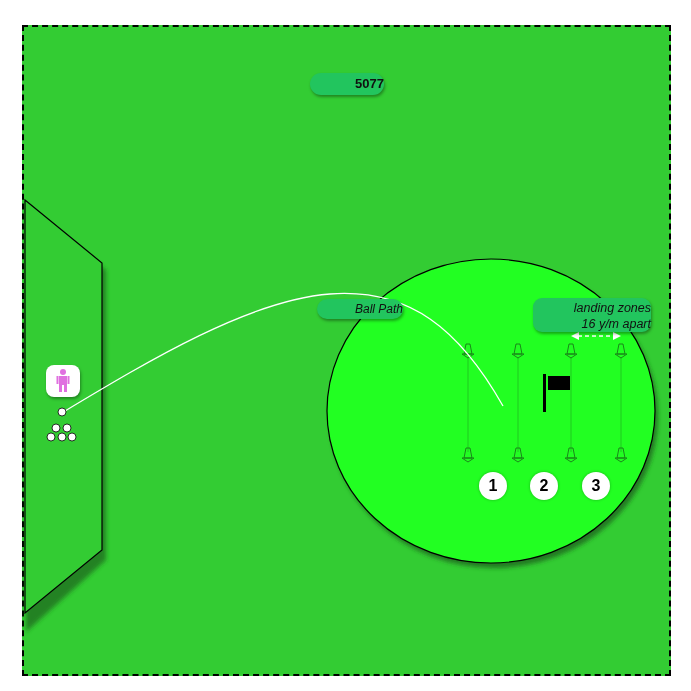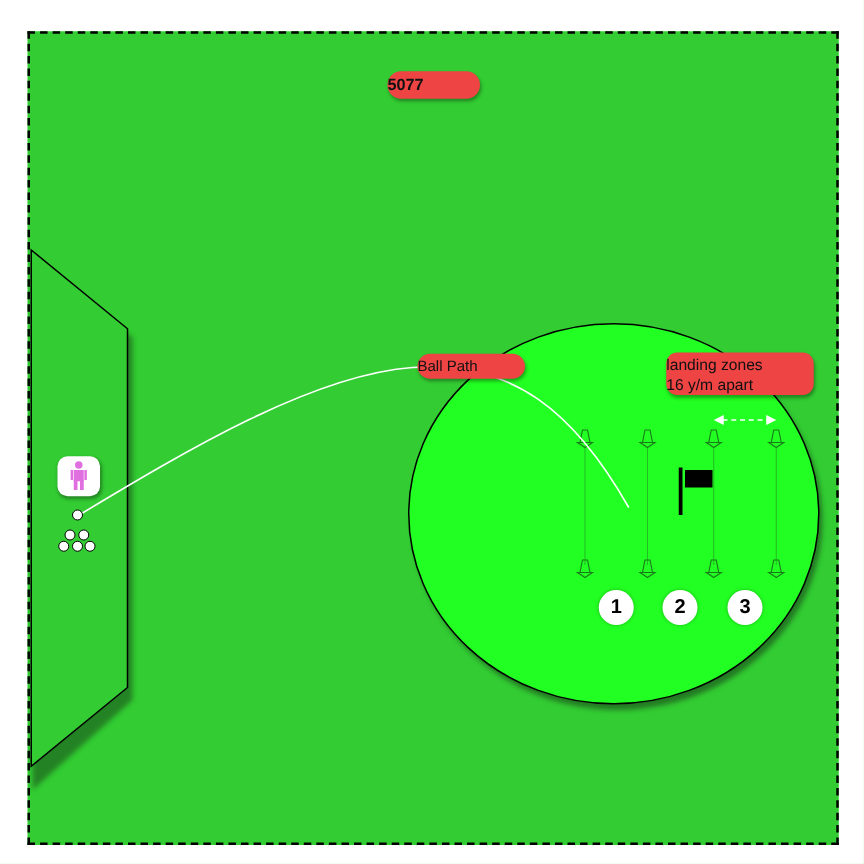--- a/index.html
+++ b/index.html
@@ -1,22 +1,22 @@
 <!DOCTYPE html>
 <html><head>
 <meta charset="utf-8">
 <style>
   html,body{margin:0;padding:0;background:#ffffff;}
   body{width:691px;height:691px;position:relative;overflow:hidden;font-family:"Liberation Sans",sans-serif;}
   #field{position:absolute;left:22px;top:25px;width:645px;height:647px;background:#33cc33;border:2px dashed #000;box-sizing:content-box;}
   svg#drill{position:absolute;left:0;top:0;width:691px;height:691px;}
-  .pill{position:absolute;background:#ef4444;border-radius:12px;box-shadow:1px 2px 3px rgba(0,0,0,0.35);text-align:left;color:#111;}
+  .pill{position:absolute;background:#22c55e;border-radius:12px;box-shadow:1px 2px 3px rgba(0,0,0,0.35);text-align:right;color:#111;margin-top:16px;}
   #code{left:310px;top:57px;width:74px;height:22px;line-height:22px;font-weight:bold;font-size:13px;}
-  #ballpath{left:334px;top:283px;width:86px;height:20px;line-height:20px;font-size:12px;}
-  #zones{left:533px;top:282px;width:118px;height:34px;font-size:12.5px;line-height:16px;padding-top:2px;box-sizing:border-box;border-radius:9px;}
+  #ballpath{left:317px;top:283px;width:86px;height:20px;line-height:20px;font-size:12px;font-style:italic;}
+  #zones{left:533px;top:282px;width:118px;height:34px;font-size:12.5px;line-height:16px;padding-top:2px;box-sizing:border-box;border-radius:9px;font-style:italic;}
   .num{position:absolute;width:28px;height:28px;border-radius:50%;background:#fff;text-align:center;line-height:28px;font-weight:bold;font-size:16px;color:#000;box-shadow:0 0 3px rgba(0,0,0,0.3);}
   #player{position:absolute;left:46px;top:365px;width:34px;height:32px;background:#fff;border-radius:8px;box-shadow:1px 2px 3px rgba(0,0,0,0.35);}
 </style>
 </head>
 <body>
 
 <div id="field"></div>
 
 <svg id="drill" viewBox="0 0 691 691">
   <defs>

